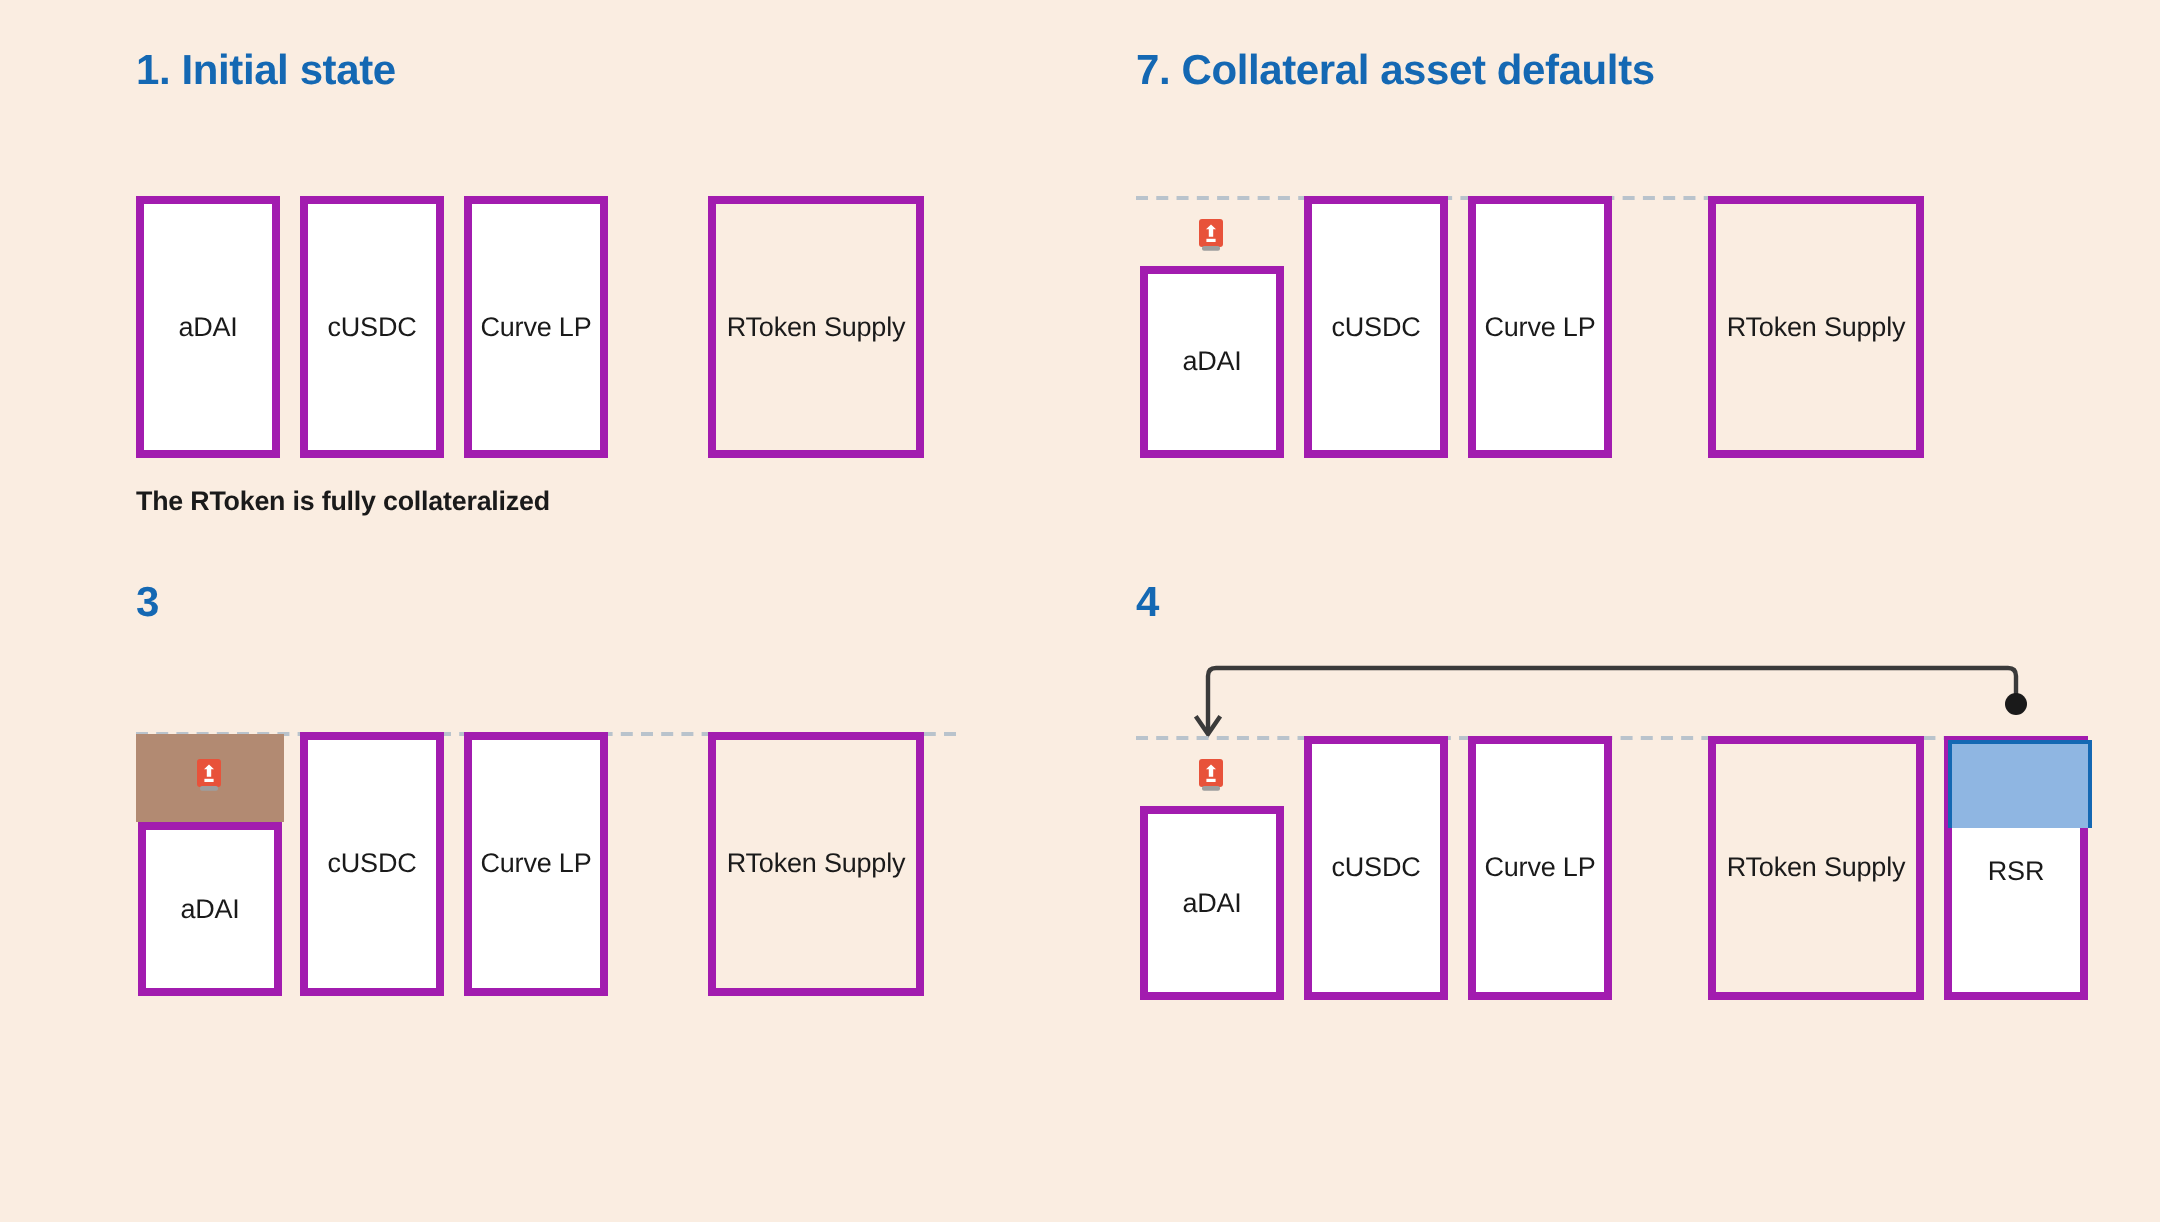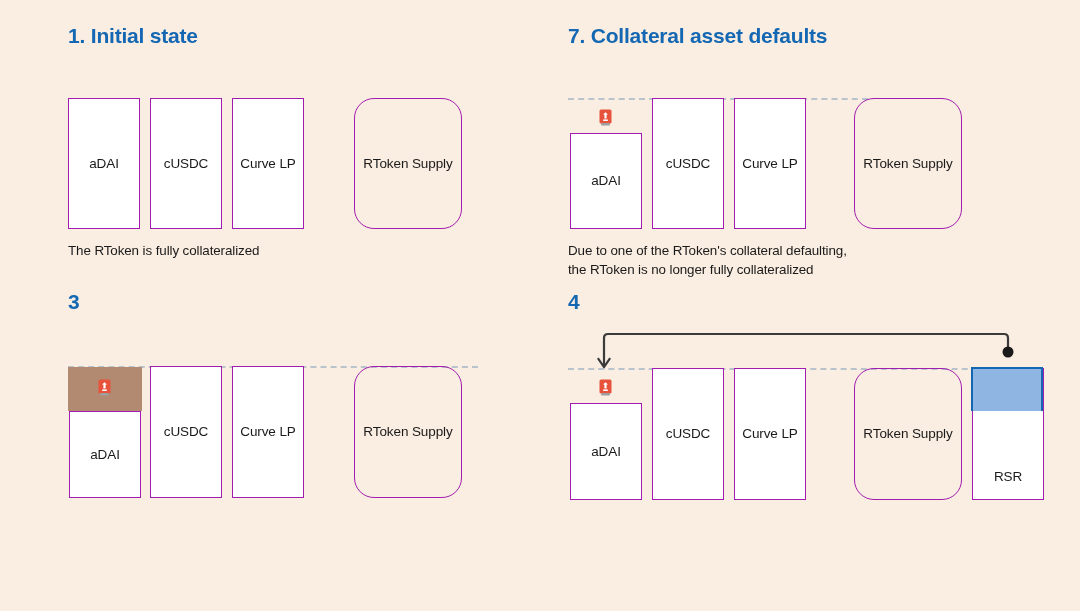--- a/index.html
+++ b/index.html
@@ -33,30 +33,29 @@
   .stage {
     position: absolute;
   }
   .dashed-line {
     position: absolute;
     height: 0;
     border-top: 2px dashed #B9C3CC;
   }
   .box {
     position: absolute;
-    border: 1px solid #a21caf;
+    border: 4px solid #a21caf;
     box-sizing: border-box;
     display: flex;
     align-items: center;
     justify-content: center;
     background: #FFFFFF;
   }
   .box.hollow {
     background: transparent;
-    border-radius: 20px;
   }
   .box-label {
     font-size: 13.5px;
     color: #1A1A1A;
     text-align: center;
     line-height: 1.28;
     letter-spacing: -0.1px;
   }
   .loss-block {
     position: absolute;
@@ -76,20 +75,21 @@
     height: 17px;
   }
   .caption {
     position: absolute;
     font-size: 13.4px;
     color: #1A1A1A;
     line-height: 1.42;
     letter-spacing: -0.1px;
     white-space: pre-line;
     margin: 0;
+    font-weight: bold;
   }
   .arrow-layer {
     position: absolute;
     left: 0;
     top: 0;
     pointer-events: none;
   }
 </style>
 </head>
 <body>
@@ -140,22 +140,20 @@
     </div>
     <div class="box" style="left:166px; top:0px; width:72px; height:131px;">
       <span class="box-label">Curve LP</span>
     </div>
     <div class="box hollow" style="left:286px; top:0px; width:108px; height:131px;">
       <span class="box-label">RToken
 Supply</span>
     </div>
   </div>
 
-  <p class="caption" style="left:568px; top:241px; width:470px;">Due to one of the RToken's collateral defaulting,
-the RToken is no longer fully collateralized</p>
 
   <div class="panel" style="left:68px; top:290px; width:470px; height:250px;">
     <h2 class="panel-title">3</h2>
   </div>
 
   <div class="stage" style="left:68px; top:366px; width:470px; height:132px;">
     <div class="dashed-line" style="left:0px; top:0px; width:410px;"></div>
 
     <div class="loss-block" style="left:0px; top:1px; width:74px; height:44px;"></div>
 
@@ -211,18 +209,18 @@
     <div class="box" style="left:166px; top:0px; width:72px; height:132px;">
       <span class="box-label">Curve LP</span>
     </div>
     <div class="box hollow" style="left:286px; top:0px; width:108px; height:132px;">
       <span class="box-label">RToken
 Supply</span>
     </div>
 
     <div class="box" style="left:404px; top:0px; width:72px; height:132px; align-items:flex-end;">
       <div class="rsr-fill" style="left:-2px; top:-2px; width:72px; height:44px;"></div>
-      <span class="box-label" style="position:absolute; top:55px; left:0; right:0;margin-top:44px;">RSR</span>
+      <span class="box-label" style="position:absolute; top:55px; left:0; right:0;">RSR</span>
     </div>
   </div>
 
 
 </div>
 
 </body></html>

